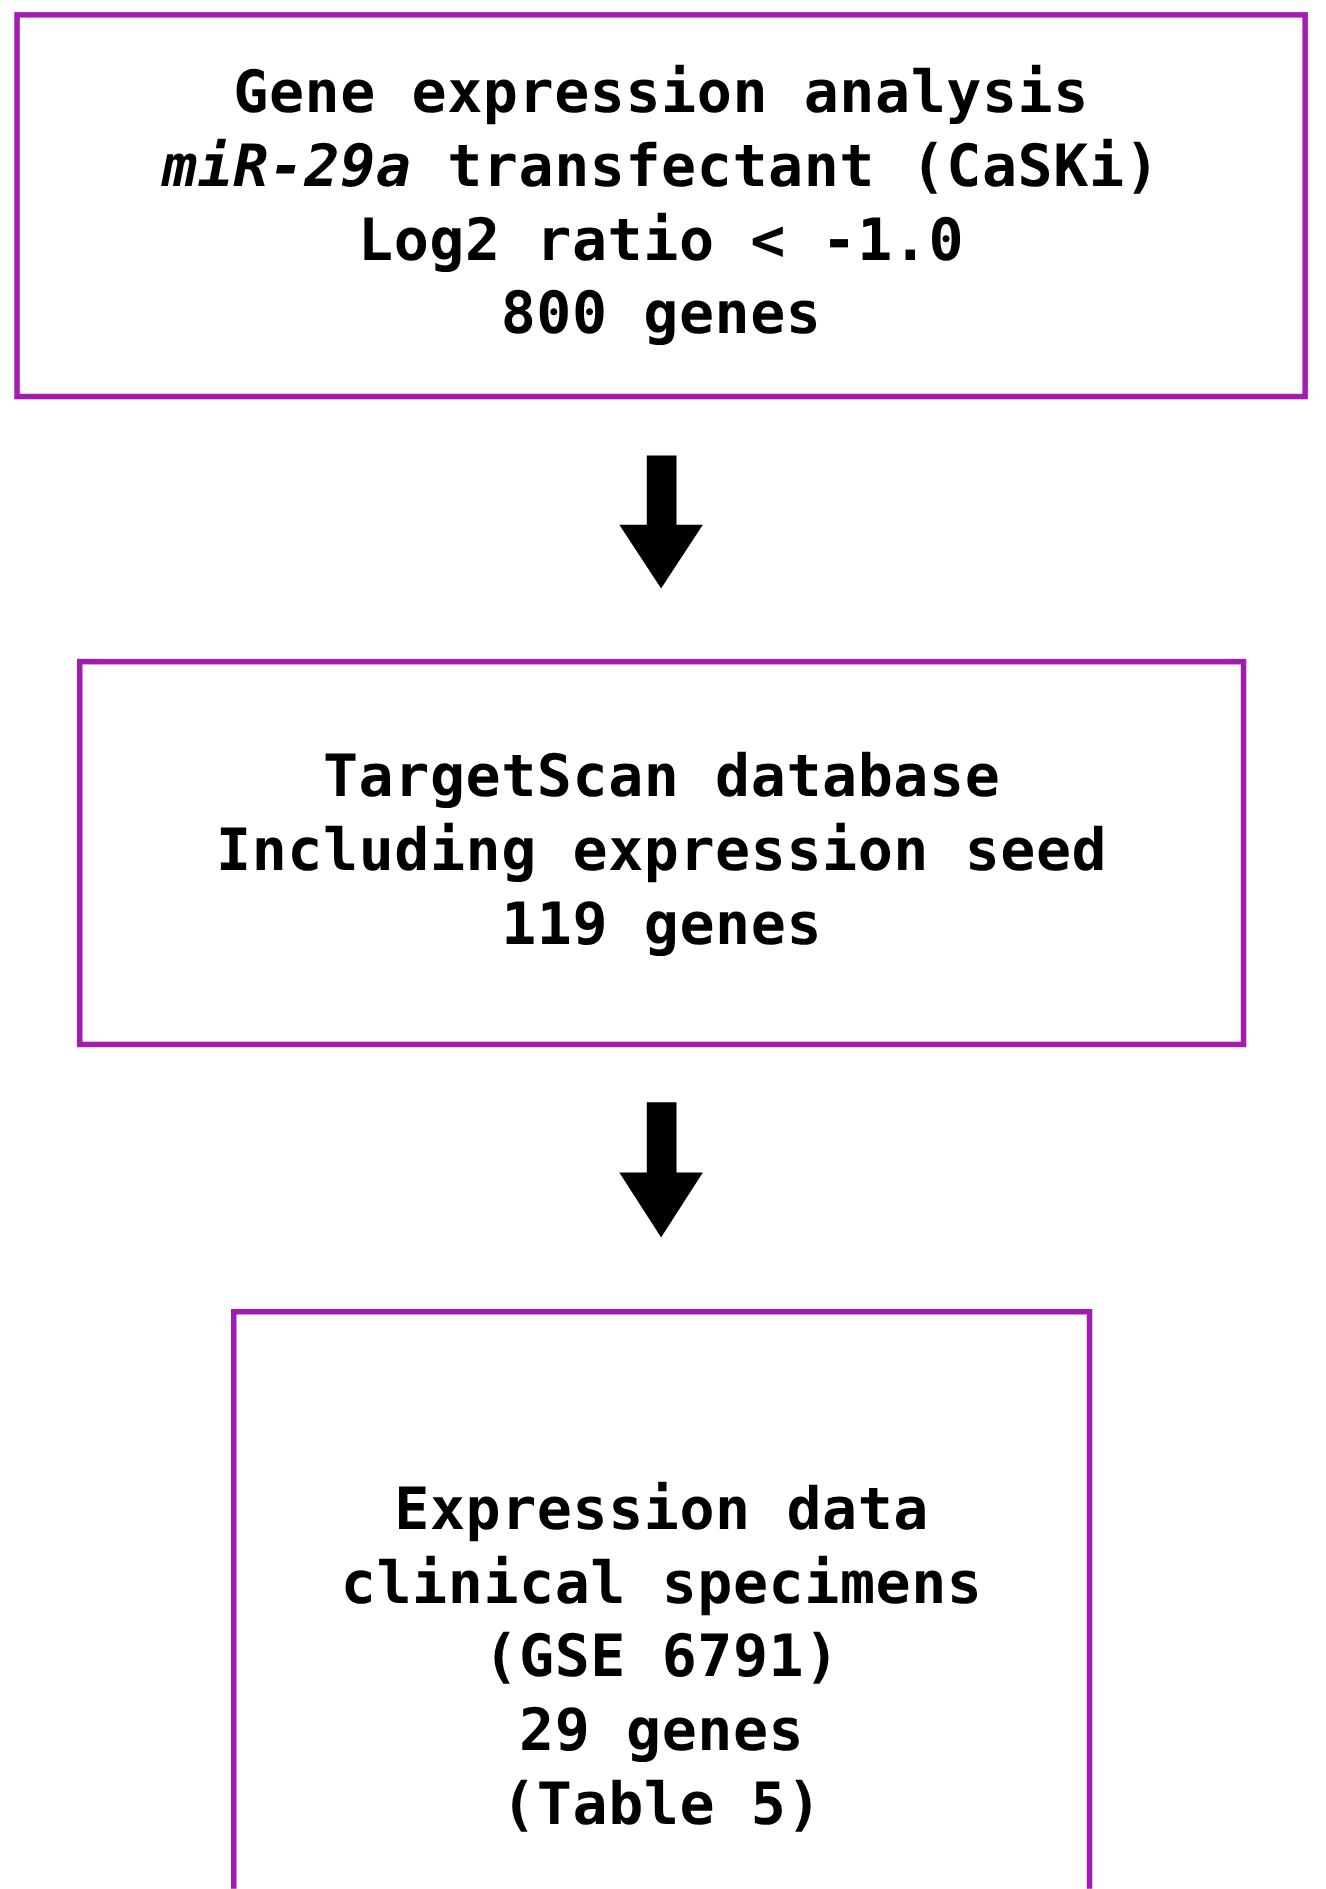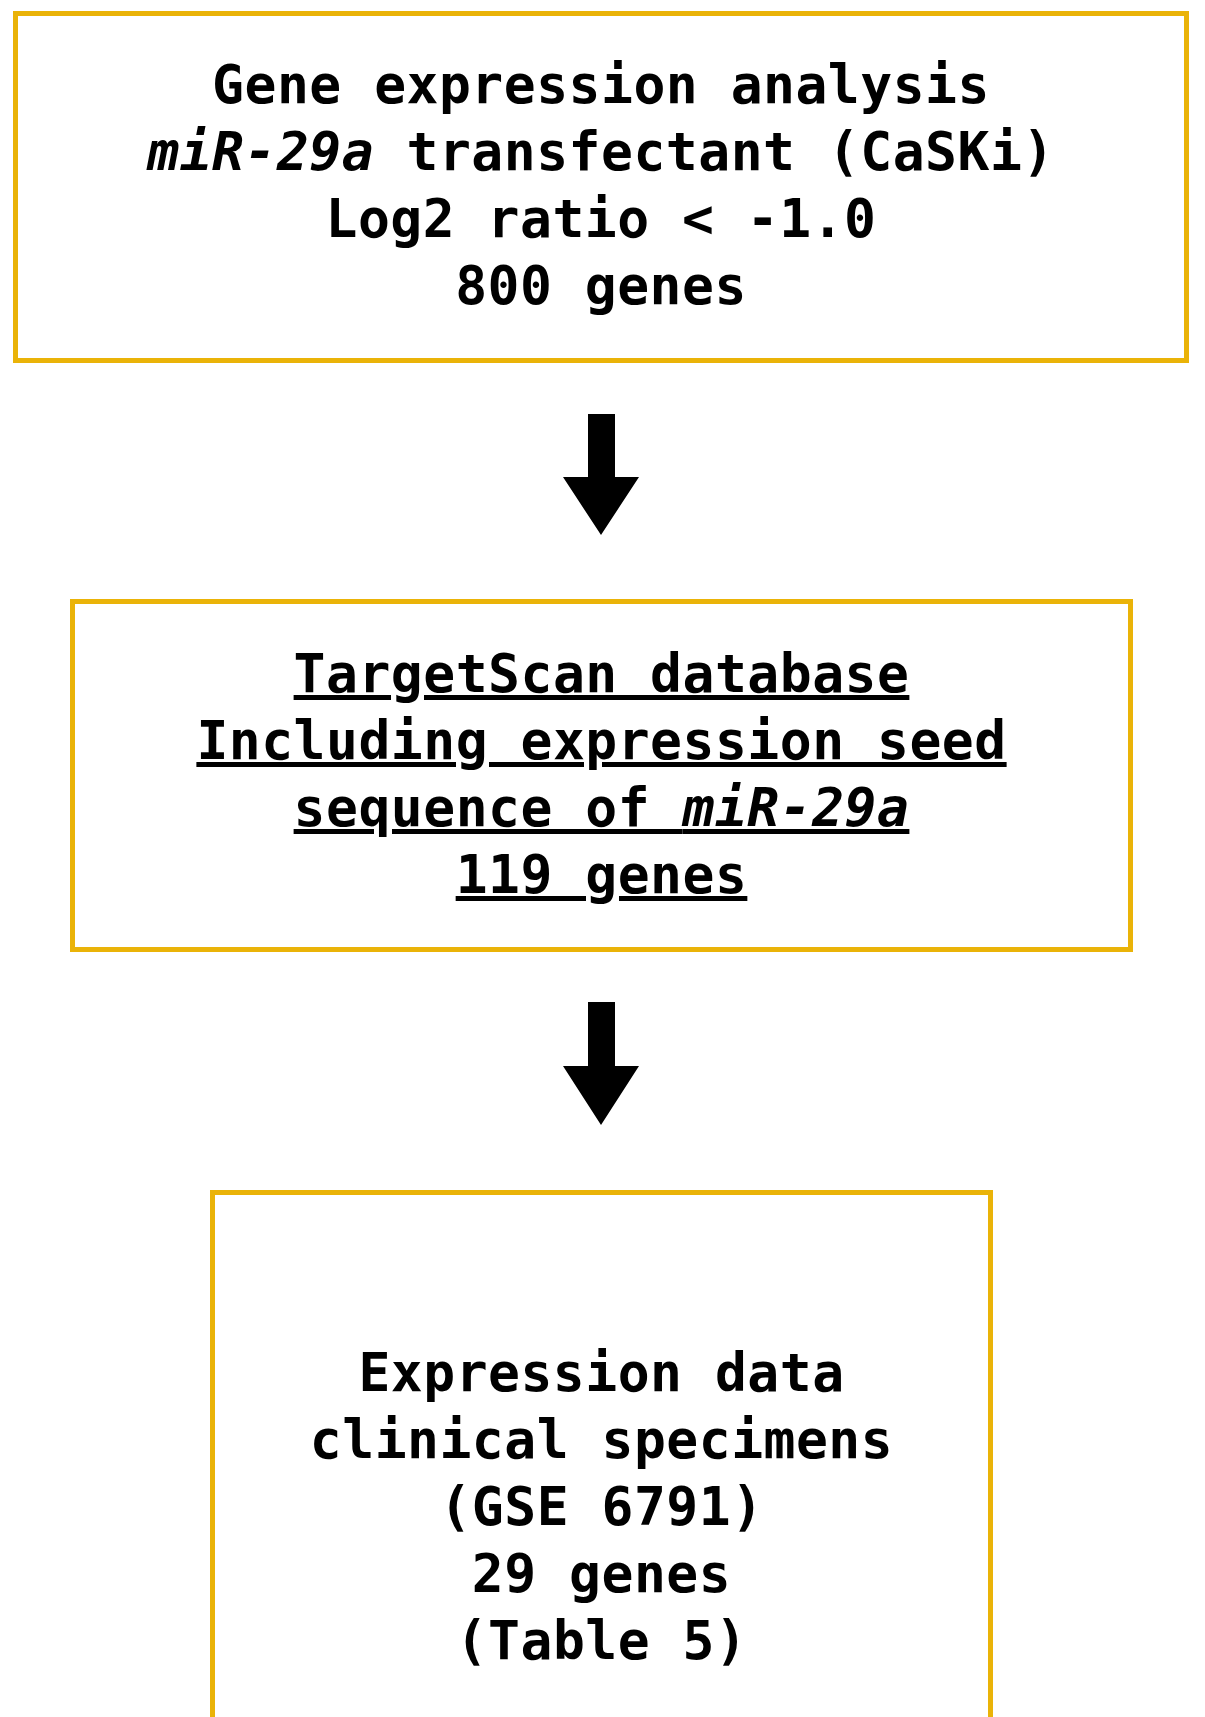--- a/index.html
+++ b/index.html
@@ -20,21 +20,21 @@
     position: absolute;
     left: 0;
     top: 0;
     width: 1205px;
     height: 1717px;
   }
 
   .node-box {
     position: absolute;
     box-sizing: border-box;
-    border: 5px solid #eab308;
+    border: 5px solid #a21caf;
     background: #ffffff;
     display: flex;
     flex-direction: column;
     align-items: center;
     justify-content: center;
     text-align: center;
   }
 
   .node-line {
     display: block;
@@ -62,21 +62,20 @@
     margin: 7px 0;
   }
 
   
   #box-targetscan {
     left: 70px;
     top: 599px;
     width: 1063px;
     height: 353px;
     padding: 10px 6px 14px 6px;
-    text-decoration: underline;
   }
   #box-targetscan .node-line {
     font-size: 53px;
     margin: 7px 0;
   }
 
   
   #box-expression-data {
     left: 210px;
     top: 1190px;
@@ -113,21 +112,20 @@
 
   <div class="arrow" id="arrow-1" style="left:0px; top:0px;">
     <svg width="1205" height="1717" viewBox="0 0 1205 1717">
       <polygon points="588,414 615,414 615,477 639,477 601,535 563,477 588,477" fill="#000000"></polygon>
     </svg>
   </div>
 
   <div class="node-box" id="box-targetscan">
     <span class="node-line">TargetScan database</span>
     <span class="node-line">Including expression seed</span>
-    <span class="node-line"><span>sequence of </span><i class="em">miR-29a</i></span>
     <span class="node-line">119 genes</span>
   </div>
 
   <div class="arrow" id="arrow-2" style="left:0px; top:0px;">
     <svg width="1205" height="1717" viewBox="0 0 1205 1717">
       <polygon points="588,1002 615,1002 615,1066 639,1066 601,1125 563,1066 588,1066" fill="#000000"></polygon>
     </svg>
   </div>
 
   <div class="node-box" id="box-expression-data">

